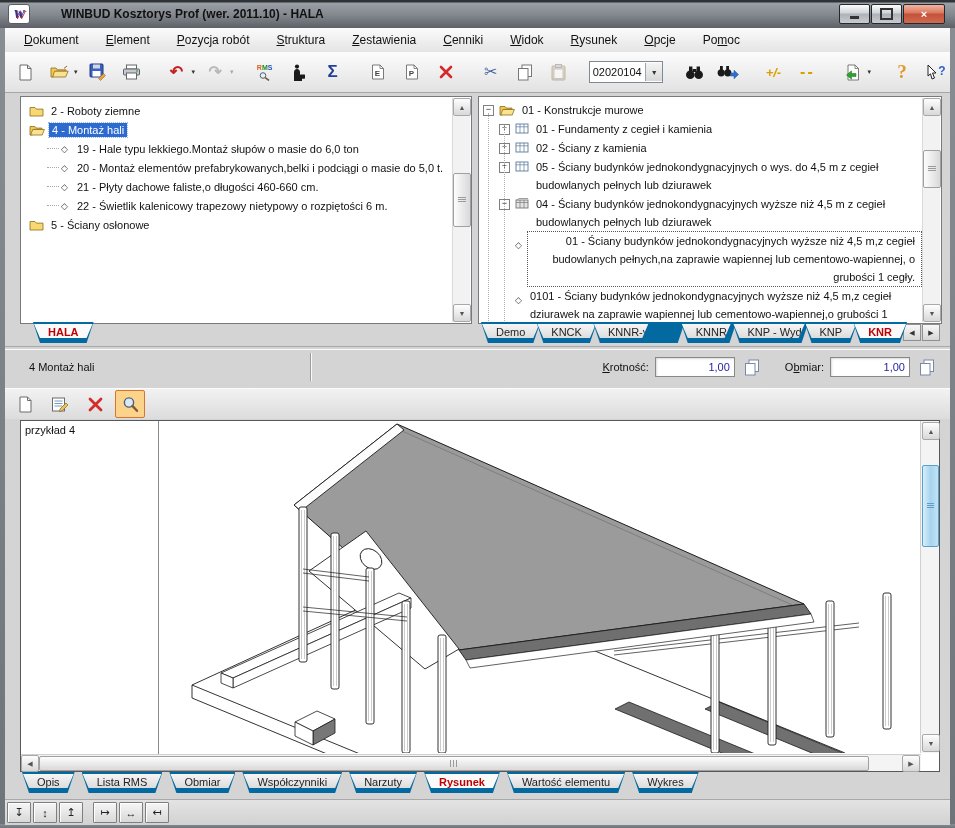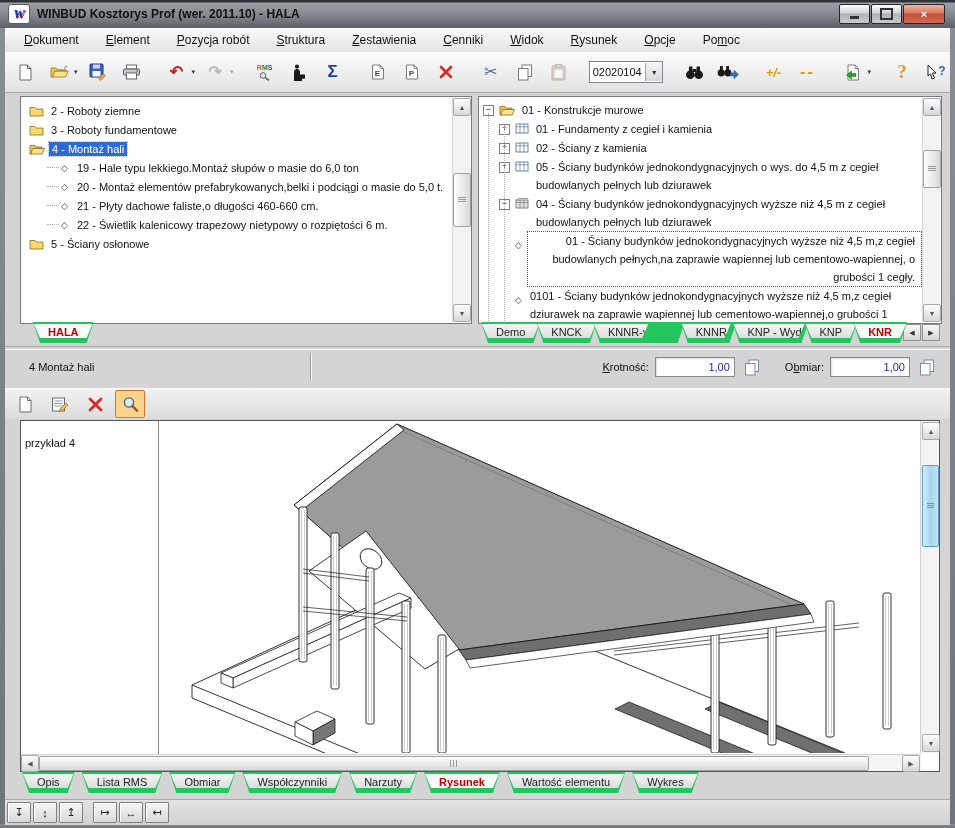--- a/index.html
+++ b/index.html
@@ -11,21 +11,21 @@
   #frame-right{right:0;top:28px;width:5px;bottom:0;}
   #frame-bottom{left:0;right:0;bottom:0;height:4px;}
 
   
   #titlebar{position:absolute;left:0;top:0;width:955px;height:28px;
     background:linear-gradient(#303336 0,#303336 2px,#9aa0a7 3px,#82878d 55%,#5d6167 100%);
     display:flex;align-items:center;}
   #app-logo{width:20px;height:18px;margin:0 7px 0 8px;background:#fff;border:1px solid #5a5e63;border-radius:3px;
     display:flex;align-items:center;justify-content:center;font-family:"Liberation Serif",serif;
     font-weight:bold;font-style:italic;font-size:13px;color:#2238a8;text-shadow:1px 1px 0 #c03028;}
-  #title-text{font-size:12px;font-weight:bold;color:#111;}
+  #title-text{font-size:12px;font-weight:bold;color:#111;margin-left:24px;}
   .winbtns{position:absolute;right:10px;top:4px;display:flex;gap:1px;}
   .wbtn{width:29px;height:18px;border:1px solid #26292c;border-radius:2px;
     background:linear-gradient(#fdfdfd,#cfd3d7 45%,#aeb2b7 50%,#c8ccd0);
     display:flex;align-items:center;justify-content:center;font-size:11px;color:#222;cursor:default;}
   .wbtn.close{background:linear-gradient(#f2b5a0,#d9775f 45%,#c4513a 50%,#d06a50);color:#fff;font-weight:bold;width:40px;}
   .minbar{width:9px;height:3px;background:#333;margin-top:7px;}
   .maxbox{width:9px;height:8px;border:2px solid #333;}
 
   
   #menubar{position:absolute;left:5px;top:28px;width:945px;height:24px;
@@ -77,21 +77,21 @@
   .sthumb{position:absolute;left:0;width:16px;background:linear-gradient(90deg,#fdfdfd,#d9d9d9);
     border:1px solid #a0a0a0;border-radius:2px;}
   .grip{position:absolute;left:4px;right:4px;top:50%;height:5px;margin-top:-3px;
     background:repeating-linear-gradient(#9a9a9a 0,#9a9a9a 1px,transparent 1px,transparent 2px);}
 
   
   .tabstrip{position:absolute;height:23px;display:flex;align-items:flex-start;}
   #left-tabs{left:33px;top:322px;width:430px;}
   #right-tabs{left:481px;top:322px;width:459px;}
   #bottom-tabs{left:22px;top:772px;width:910px;gap:11px;}
-  .tab{height:20px;margin-right:-4px;background:#22c55e;
+  .tab{height:20px;margin-right:-4px;background:#0369a1;
     clip-path:polygon(0 0,100% 0,calc(100% - 7px) 100%,7px 100%);padding:0 1px 1px 1px;}
   .tab-in{height:19px;padding:2px 14px 0 14px;font-size:11px;color:#222;
     background:linear-gradient(#f6f6f6,#dcdcdc);
     clip-path:polygon(0 0,100% 0,calc(100% - 6px) 100%,6px 100%);}
   .tab.active{z-index:3;position:relative;}
   .tab.active .tab-in{background:#fafafa;color:#c00000;font-weight:bold;}
   .tab-arrows{margin-left:auto;display:flex;gap:1px;padding-top:2px;}
   .tab-arrow{width:16px;height:15px;border:1px solid #909090;background:linear-gradient(#f8f8f8,#d6d6d6);
     font-size:7px;color:#333;display:flex;align-items:center;justify-content:center;}
 
@@ -109,21 +109,21 @@
 
   
   #toolbar2{position:absolute;left:5px;top:388px;width:945px;height:30px;
     background:linear-gradient(#f2f2f2,#dcdcdc);border-top:1px solid #fbfbfb;display:flex;align-items:center;}
   .t2btn{width:28px;height:26px;margin-left:5px;display:flex;align-items:center;justify-content:center;border:1px solid transparent;border-radius:2px;}
   .t2btn.hl{background:#fbd38a;border:1px solid #d9742c;}
 
   
   #drawing-panel{position:absolute;left:20px;top:420px;width:918px;height:350px;background:#fff;border:1px solid #55585c;}
   #draw-list{position:absolute;left:0;top:0;width:137px;bottom:16px;border-right:1px solid #8a8a8a;font-size:11px;color:#111;}
-  #draw-list .ditem{padding:16px 4px;}
+  #draw-list .ditem{padding:3px 4px;}
   #canvas{position:absolute;left:138px;top:0;width:760px;height:332px;overflow:hidden;}
   #dvsb{position:absolute;right:0;top:0;width:18px;height:332px;background:#f4f4f4;border-left:1px solid #d0d0d0;}
   #dvsb .sbtn{width:16px;}
   .bluethumb{position:absolute;left:1px;width:15px;top:44px;height:80px;border:1px solid #5c9fc7;border-radius:2px;
     background:linear-gradient(90deg,#d7eefb,#a8d4ee 50%,#bfe3f7);}
   #dhsb{position:absolute;left:0;right:18px;bottom:0;height:16px;background:#f4f4f4;border-top:1px solid #d0d0d0;}
   .hthumb{position:absolute;top:1px;height:13px;left:18px;width:828px;background:linear-gradient(#fdfdfd,#d9d9d9);
     border:1px solid #a0a0a0;border-radius:2px;}
   .hgrip{position:absolute;left:50%;top:3px;width:7px;height:7px;margin-left:-4px;
     background:repeating-linear-gradient(90deg,#9a9a9a 0,#9a9a9a 1px,transparent 1px,transparent 3px);}
@@ -329,29 +329,20 @@
   <div id="left-panel" class="tree-panel">
     <div id="left-tree-rows" style="padding-top:4px;">
         <div class="trow">
           <span style="width:8px;"></span>
           <span class="ficon">
             <svg width="15" height="12" viewBox="0 0 15 12">
               <path d="M1 2.5h5l1.3 1.6H14V11H1Z" fill="#f8d870" stroke="#8a6d1f" stroke-width=".8"></path>
             </svg>
           </span>
           <span class="lbl">2 - Roboty ziemne</span>
-        </div>
-        <div class="trow">
-          <span style="width:8px;"></span>
-          <span class="ficon">
-            <svg width="15" height="12" viewBox="0 0 15 12">
-              <path d="M1 2.5h5l1.3 1.6H14V11H1Z" fill="#f8d870" stroke="#8a6d1f" stroke-width=".8"></path>
-            </svg>
-          </span>
-          <span class="lbl">3 - Roboty fundamentowe</span>
         </div>
         <div class="trow">
           <span style="width:8px;"></span>
           <span class="ficon">
             <svg width="16" height="12" viewBox="0 0 16 12">
               <path d="M1 2.5h5l1.3 1.6H13v1.2H5.4L3.4 11H1Z" fill="#f4c84e" stroke="#8a6d1f" stroke-width=".8"></path>
               <path d="M3.8 5.5h11.6L13.2 11H1.6Z" fill="#fbe291" stroke="#8a6d1f" stroke-width=".8"></path>
             </svg>
           </span>
           <span class="lbl sel">4 - Montaż hali</span>

